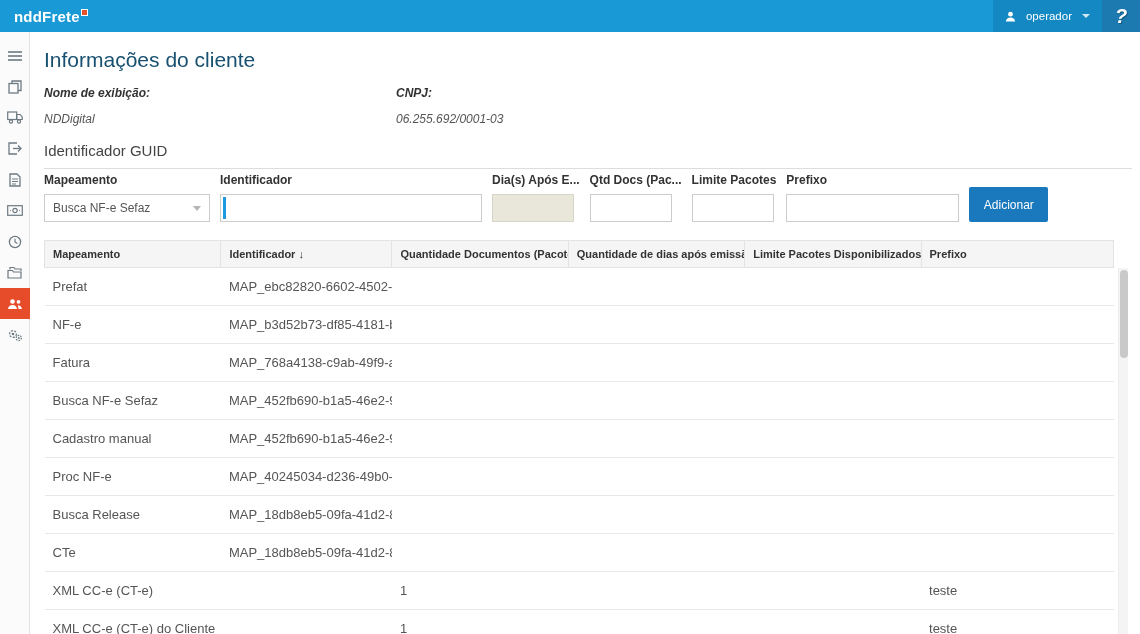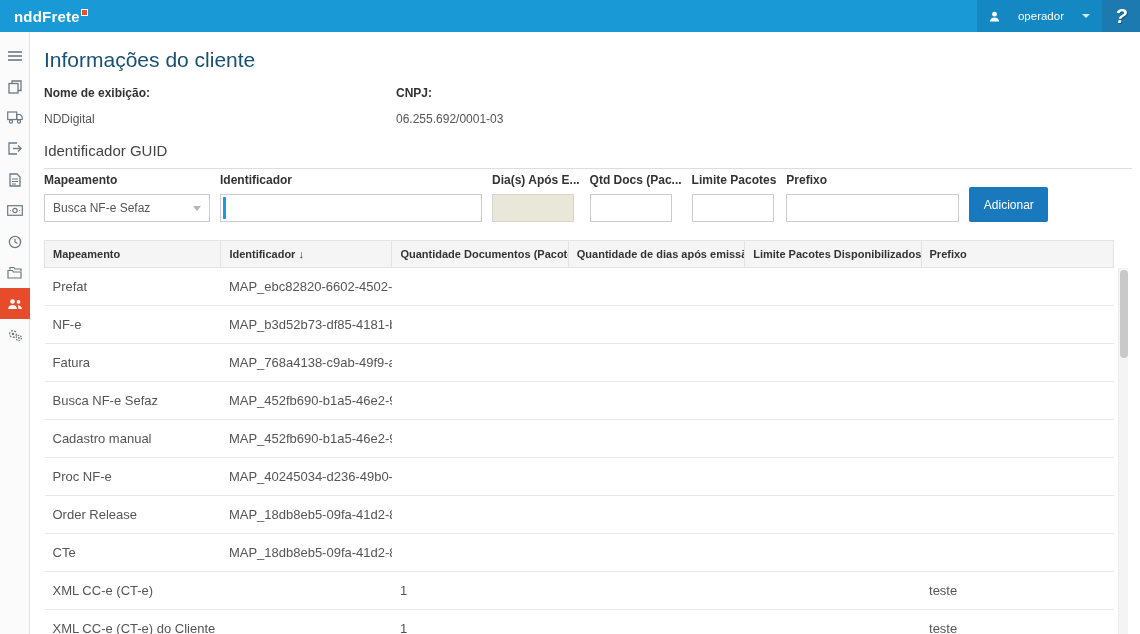--- a/index.html
+++ b/index.html
@@ -4,37 +4,37 @@
 <style>
   * { margin:0; padding:0; box-sizing:border-box; }
   html,body { width:1140px; height:634px; font-family:"Liberation Sans", sans-serif; background:#fff; overflow:hidden; }
   .app { position:relative; width:1140px; height:634px; background:#fff;padding-left:15px; }
 
   
   .topbar { position:absolute; top:0; left:0; right:0; height:32px; background:#199ad6; display:flex; align-items:center; }
   .logo { color:#fff; font-weight:bold; font-size:15px; margin-left:14px; position:relative; letter-spacing:.2px; }
   .logo-mark { display:inline-block; width:7px; height:7px; background:#e8522a; border:1px solid #fff; margin-left:1px; vertical-align:top; margin-top:1px; }
   .topbar-spacer { flex:1; }
-  .user-btn { height:32px; display:flex; align-items:center; gap:18px; padding:0 12px; background:#1488c2; color:#fff; font-size:11.5px; cursor:pointer; }
+  .user-btn { height:32px; display:flex; align-items:center; gap:10px; padding:0 12px; background:#1488c2; color:#fff; font-size:11.5px; cursor:pointer; }
   .user-btn svg { display:block; }
   .caret-down { width:0; height:0; border-left:4px solid transparent; border-right:4px solid transparent; border-top:4px solid #cfe9f7; }
   .help-btn { width:38px; height:32px; background:#1c7ab0; color:#fff; font-size:20px; font-weight:bold; font-style:italic; display:flex; align-items:center; justify-content:center; cursor:pointer; text-shadow:1px 1px 1px rgba(0,0,0,.3); }
 
   
   .sidebar { position:absolute; top:32px; left:0; bottom:0; width:30px; background:#fbfbfb; border-right:1px solid #e2e2e2; display:flex; flex-direction:column; align-items:center; padding-top:8px; }
   .side-item { width:30px; height:31px; display:flex; align-items:center; justify-content:center; color:#6d7a82; cursor:pointer; }
   .side-item.active { background:#e64b2a; color:#fff; }
   .side-item svg { display:block; }
 
   
   .main { position:absolute; top:32px; left:30px; right:0; bottom:0; background:#fff; padding:12px 8px 0 14px; overflow:hidden; }
   .page-title { font-size:21px; font-weight:500; color:#175070; margin:4px 0 14px 0; }
 
   .client-fields { display:flex; margin-bottom:16px; }
-  .field-col { width:352px; }
+  .field-col { width:352px;font-style:italic; }
   .field-label { font-size:12px; font-weight:bold; color:#333; margin-bottom:12px; }
   .field-value { font-size:12px; color:#555; }
 
   .section-title { font-size:15px; color:#444; padding-bottom:9px; border-bottom:1px solid #ddd; margin-bottom:4px; }
 
   
   .form-row { display:flex; align-items:flex-end; margin-bottom:18px; }
   .fgroup { display:flex; flex-direction:column; margin-right:10px; }
   .fgroup label { font-size:12px; font-weight:bold; color:#333; margin-bottom:7px; white-space:nowrap; overflow:hidden; }
   .ctl { height:28px; border:1px solid #ccc; background:#fff; font-size:12px; color:#555; }
@@ -276,21 +276,21 @@
             </tr>
             <tr>
               <td>Proc NF-e</td>
               <td>MAP_40245034-d236-49b0-9e00-46e9...</td>
               <td></td>
               <td></td>
               <td></td>
               <td></td>
             </tr>
             <tr>
-              <td>Order Release</td>
+              <td>Busca Release</td>
               <td>MAP_18db8eb5-09fa-41d2-8cc6-83db...</td>
               <td></td>
               <td></td>
               <td></td>
               <td></td>
             </tr>
             <tr>
               <td>CTe</td>
               <td>MAP_18db8eb5-09fa-41d2-8cc6-83db...</td>
               <td></td>

